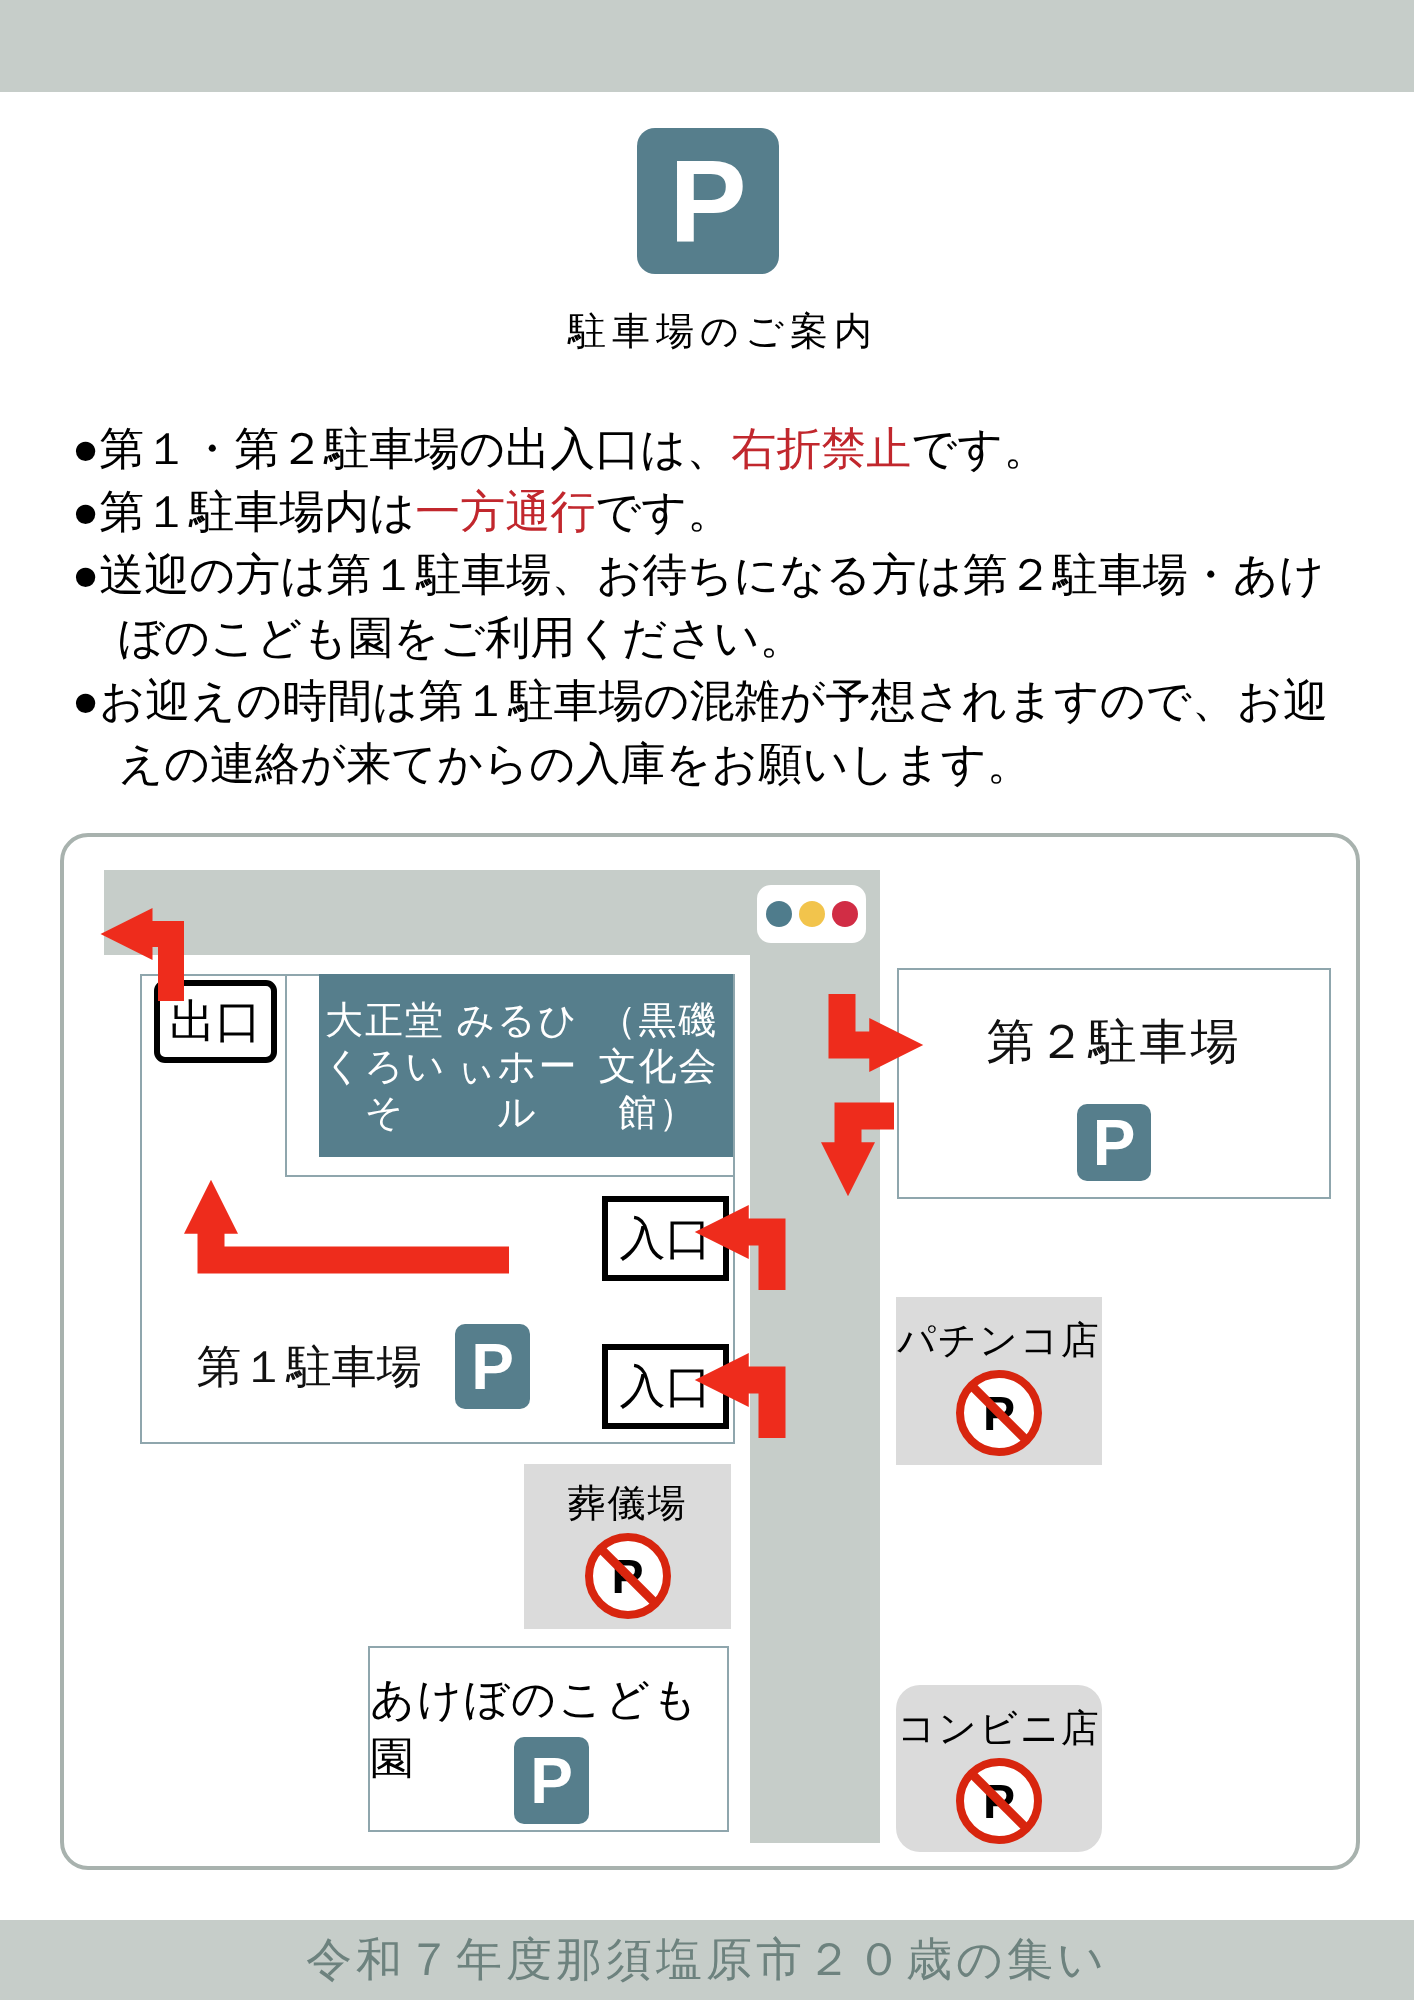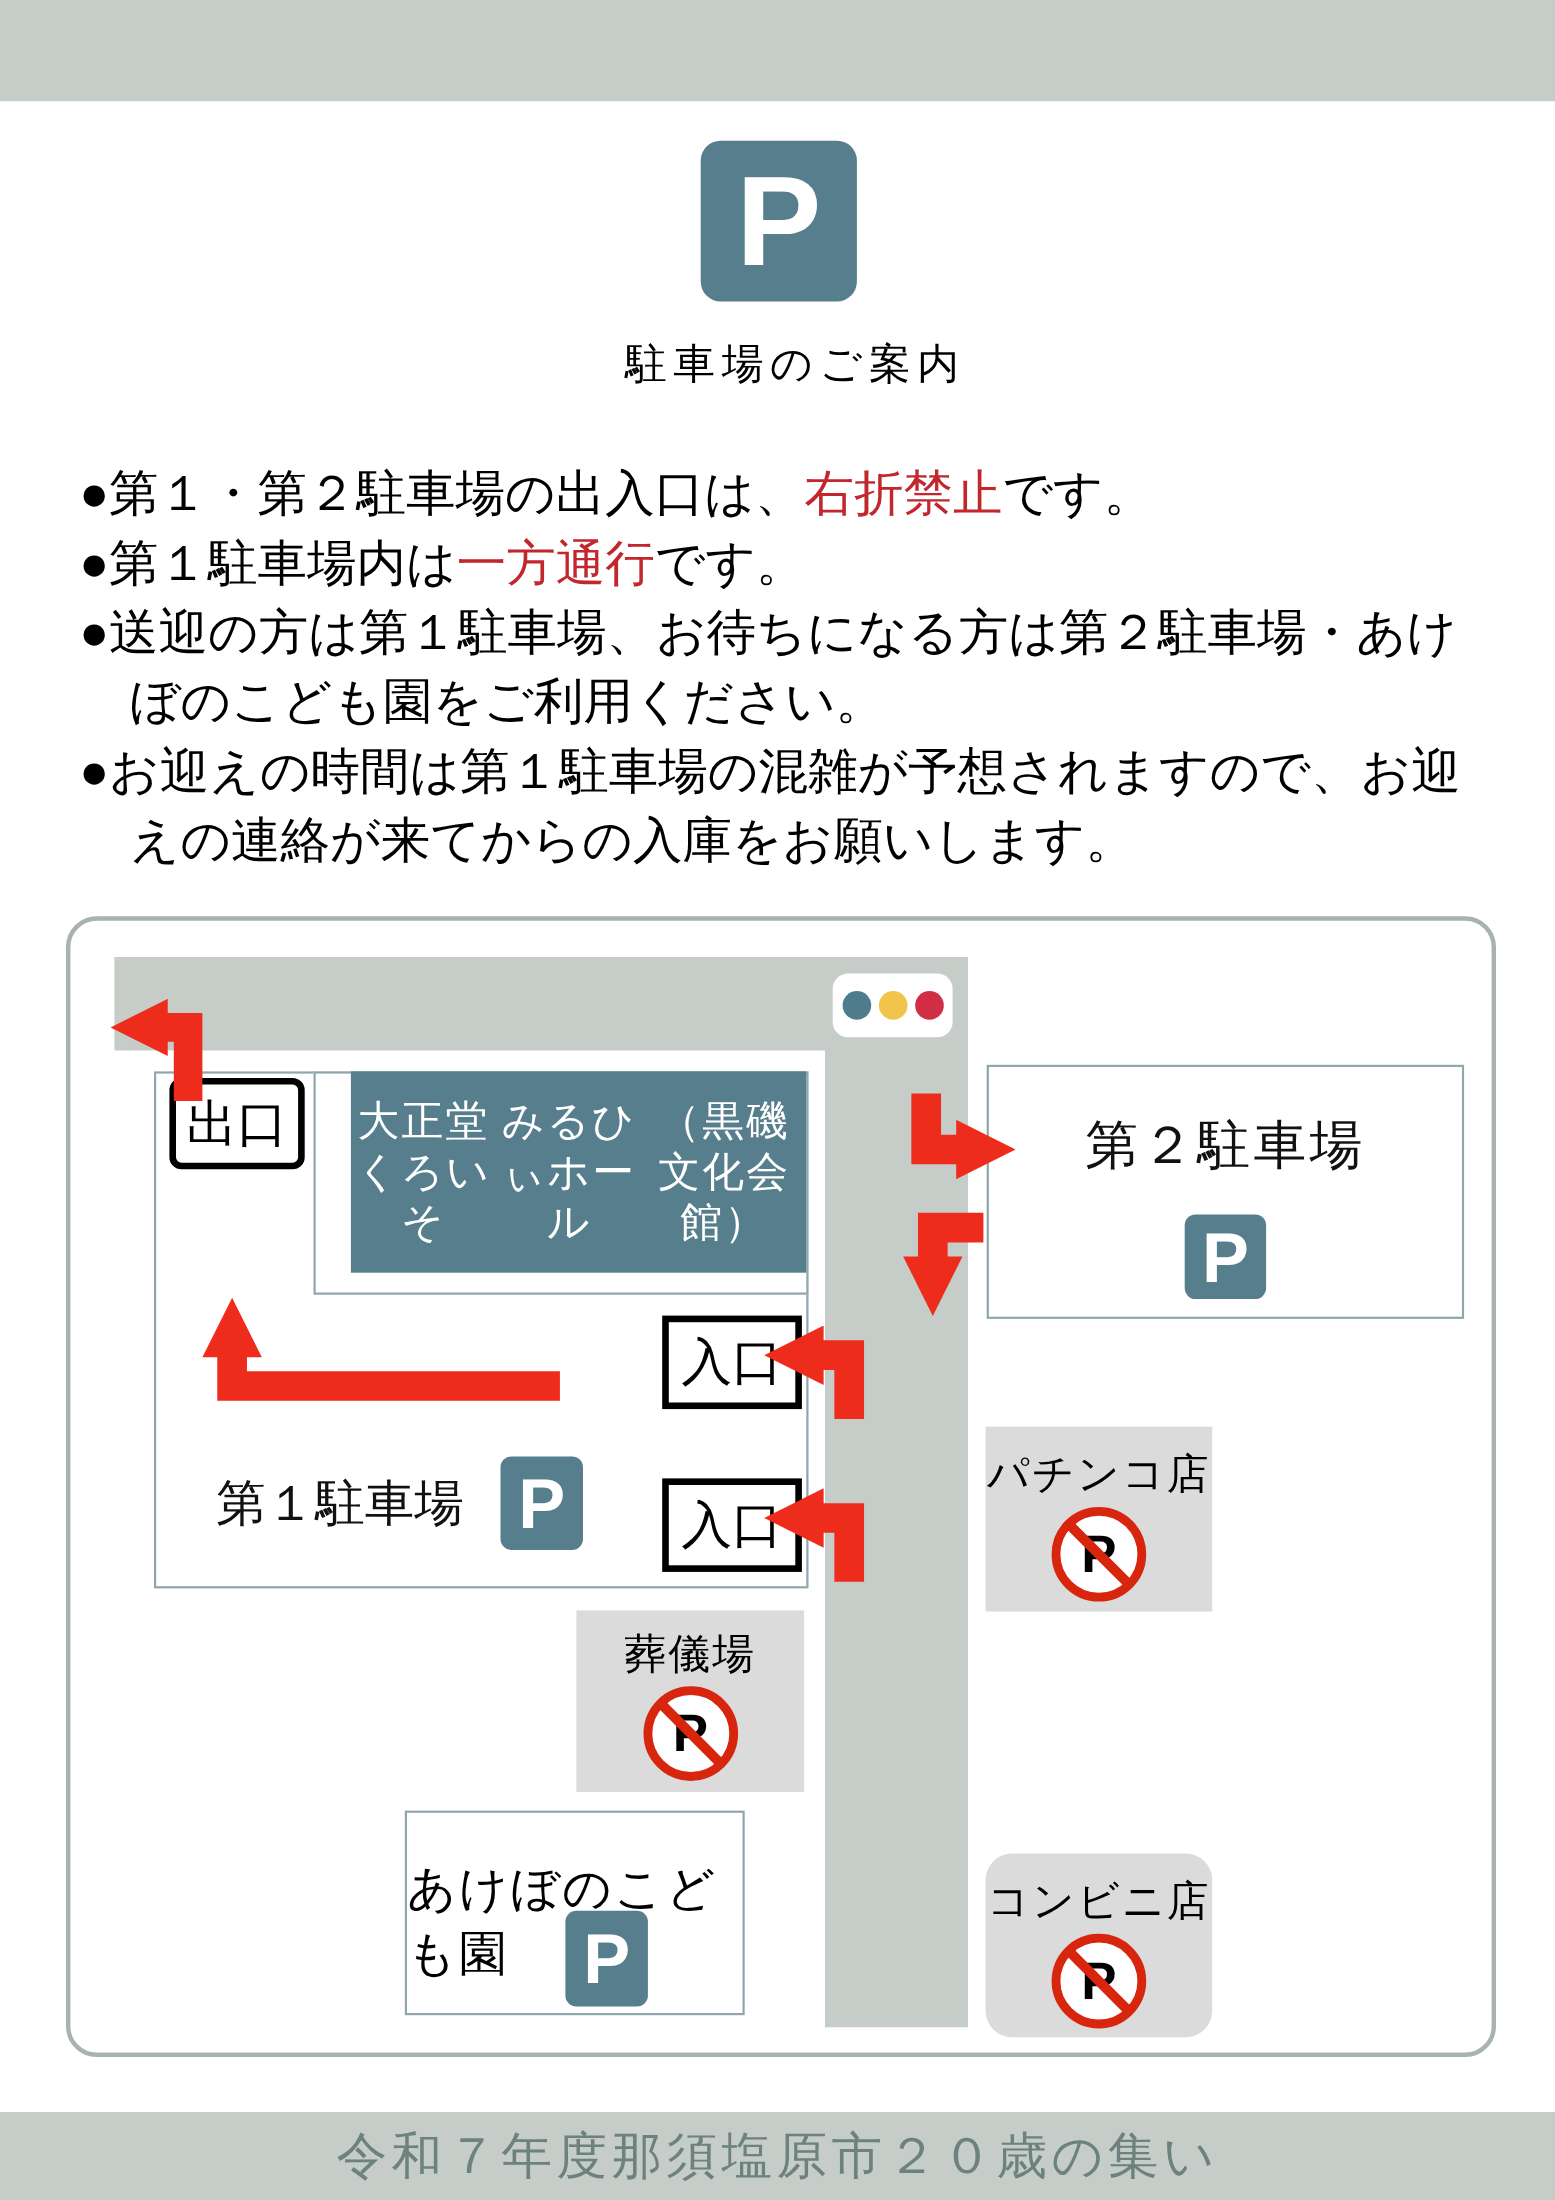--- a/index.html
+++ b/index.html
@@ -82,22 +82,22 @@
   .p1-icon{left:391px;top:487px;width:75px;height:85px;}
   .p2-icon{left:1013px;top:267px;width:74px;height:77px;}
   .pk-icon{left:450px;top:900px;width:75px;height:87px;}
 
   .grayfac{background:#dbdbdb;display:flex;flex-direction:column;align-items:center;}
   .funeral{left:460px;top:627px;width:207px;height:165px;padding-top:14px;box-sizing:border-box;}
   .pachinko{left:832px;top:460px;width:206px;height:168px;padding-top:18px;box-sizing:border-box;}
   .conv{left:832px;top:848px;width:206px;height:167px;padding-top:18px;box-sizing:border-box;border-radius:24px;}
   .fac-label{font-size:38px;letter-spacing:2px;color:#000;}
 
-  .kinder{left:304px;top:809px;width:309px;height:186px;
-    display:flex;flex-direction:column;align-items:center;padding-top:40px;box-sizing:border-box;}
+  .kinder{left:304px;top:809px;width:361px;height:186px;
+    display:flex;flex-direction:column;align-items:center;padding-top:22px;box-sizing:border-box;}
   .kinder-label{font-size:44px;letter-spacing:2px;color:#000;font-weight:500;}
 
   
   .np{
     position:relative;width:86px;height:86px;margin-top:4px;
     border:8px solid #d8250e;border-radius:50%;background:#fff;box-sizing:border-box;
     display:flex;align-items:center;justify-content:center;
   }
   .np-p{font-size:48px;font-weight:bold;color:#000;}
   .np-slash{

